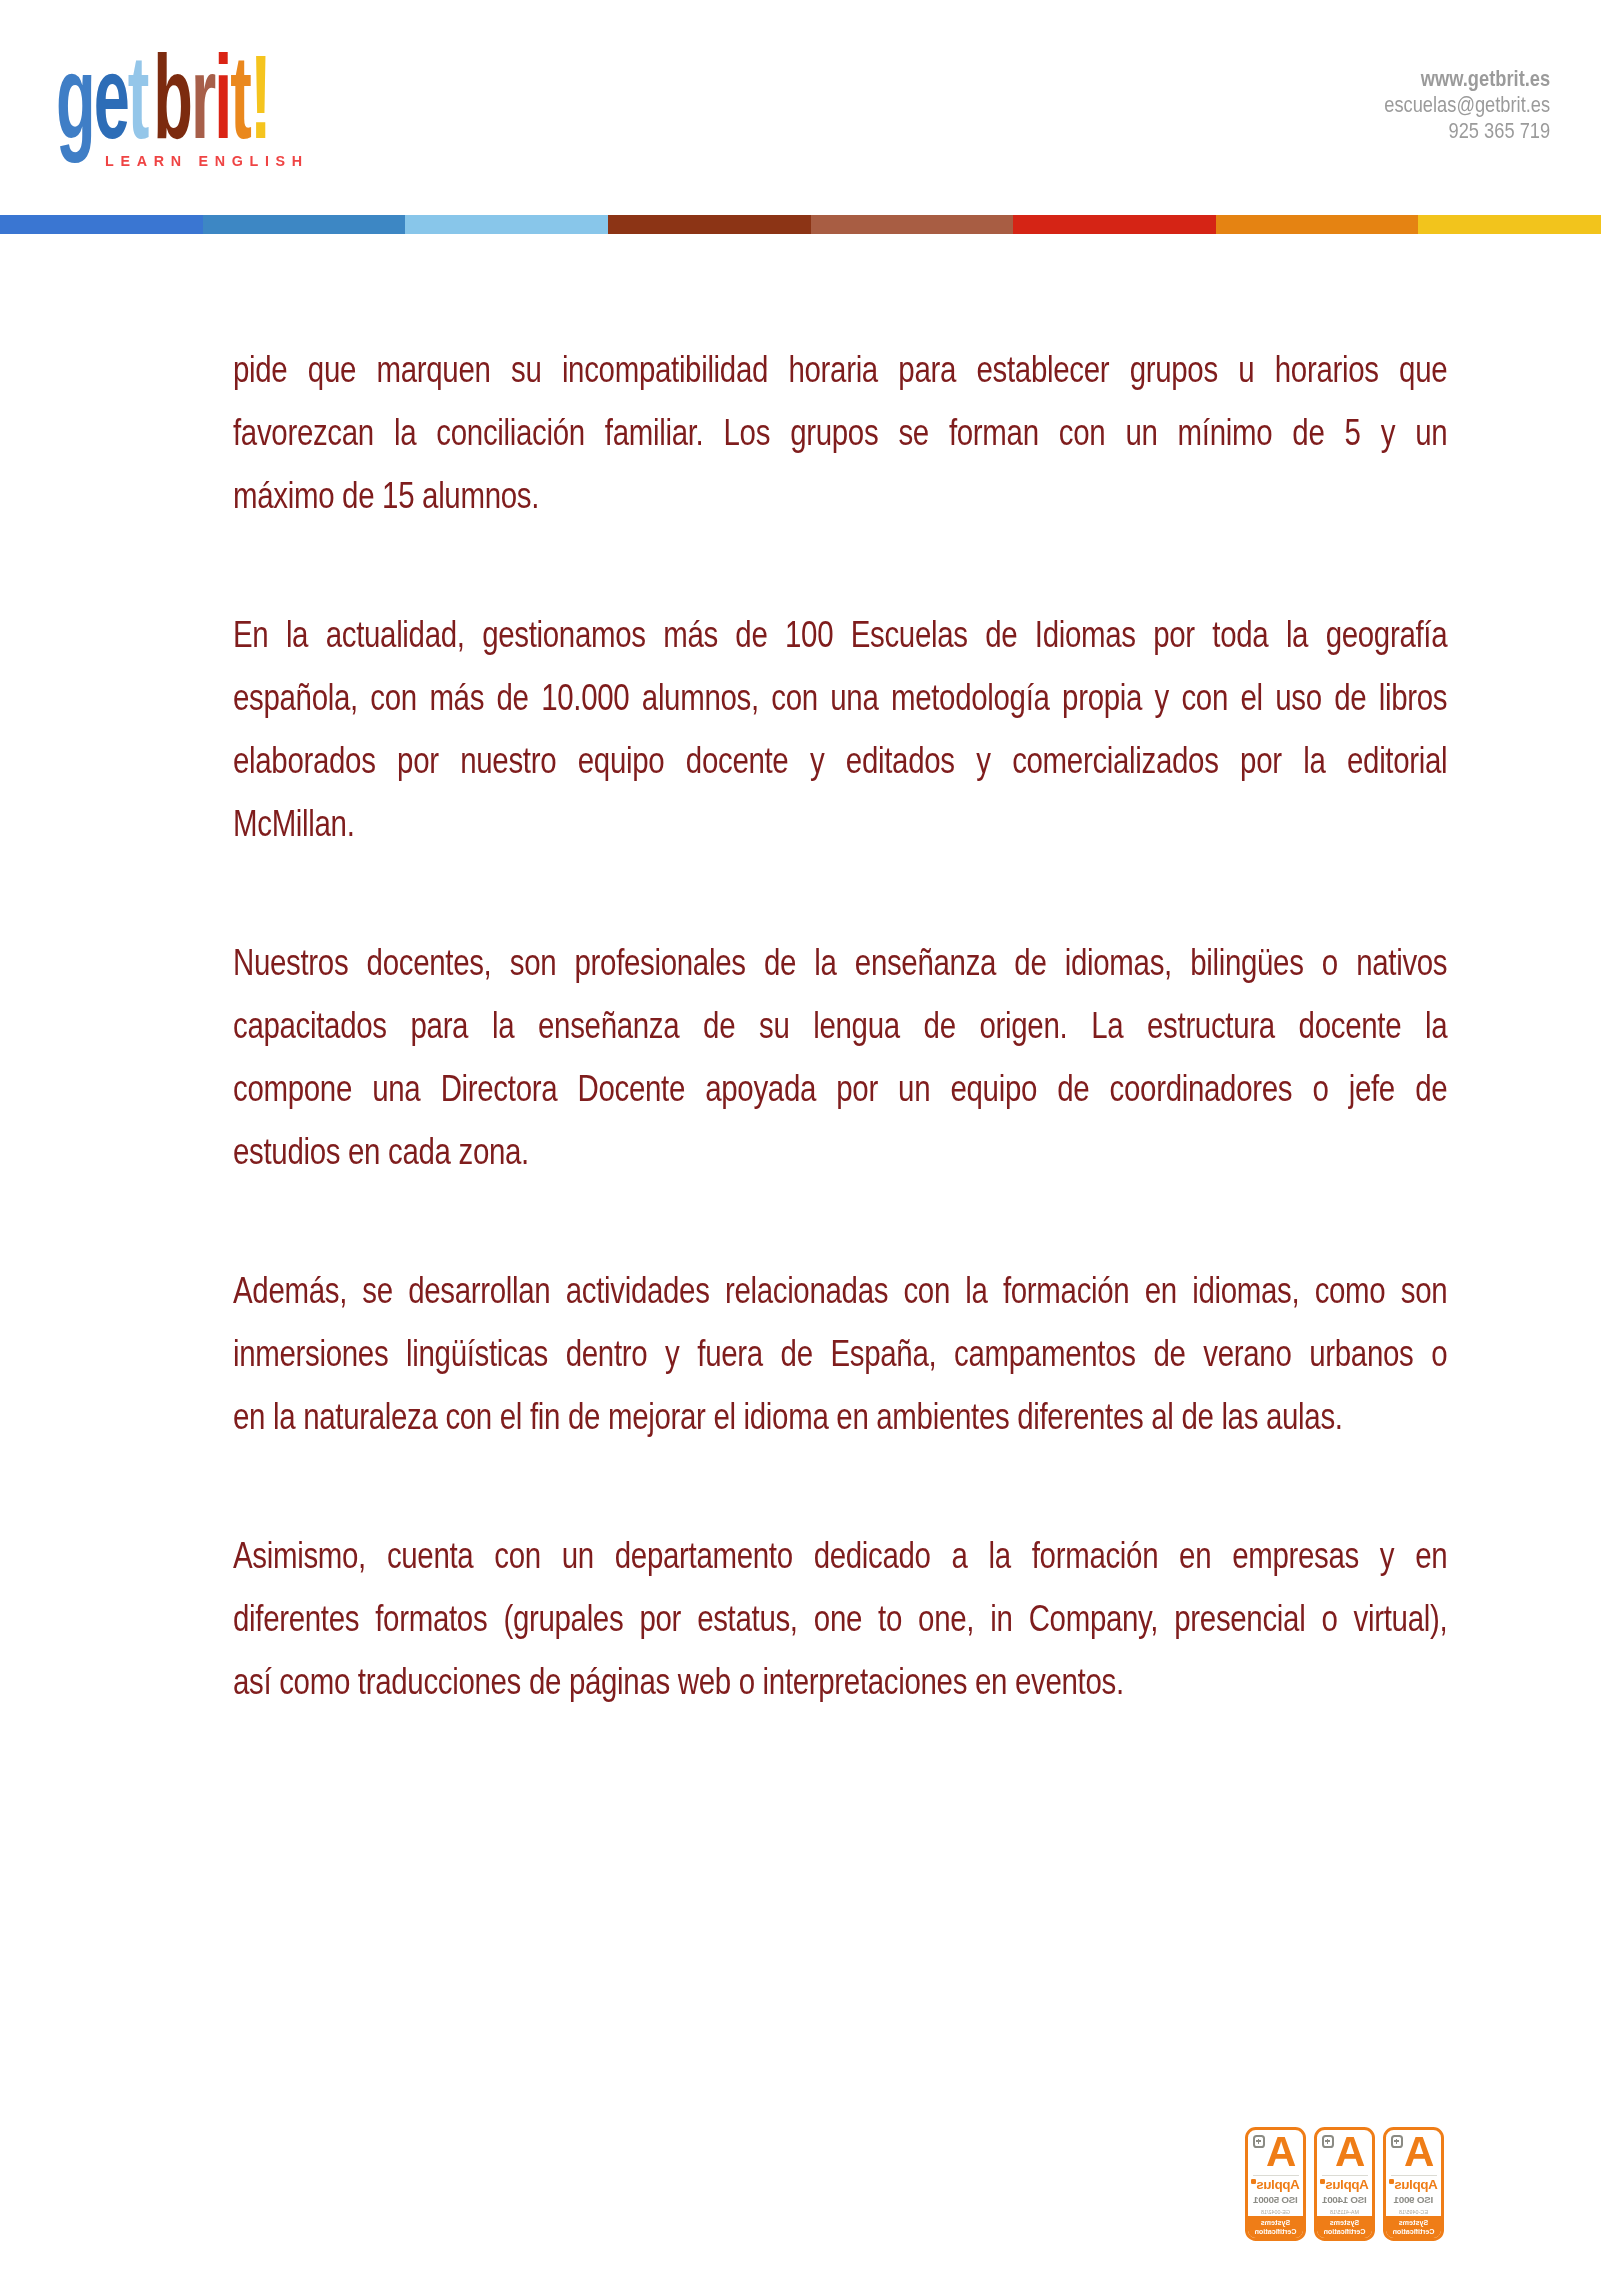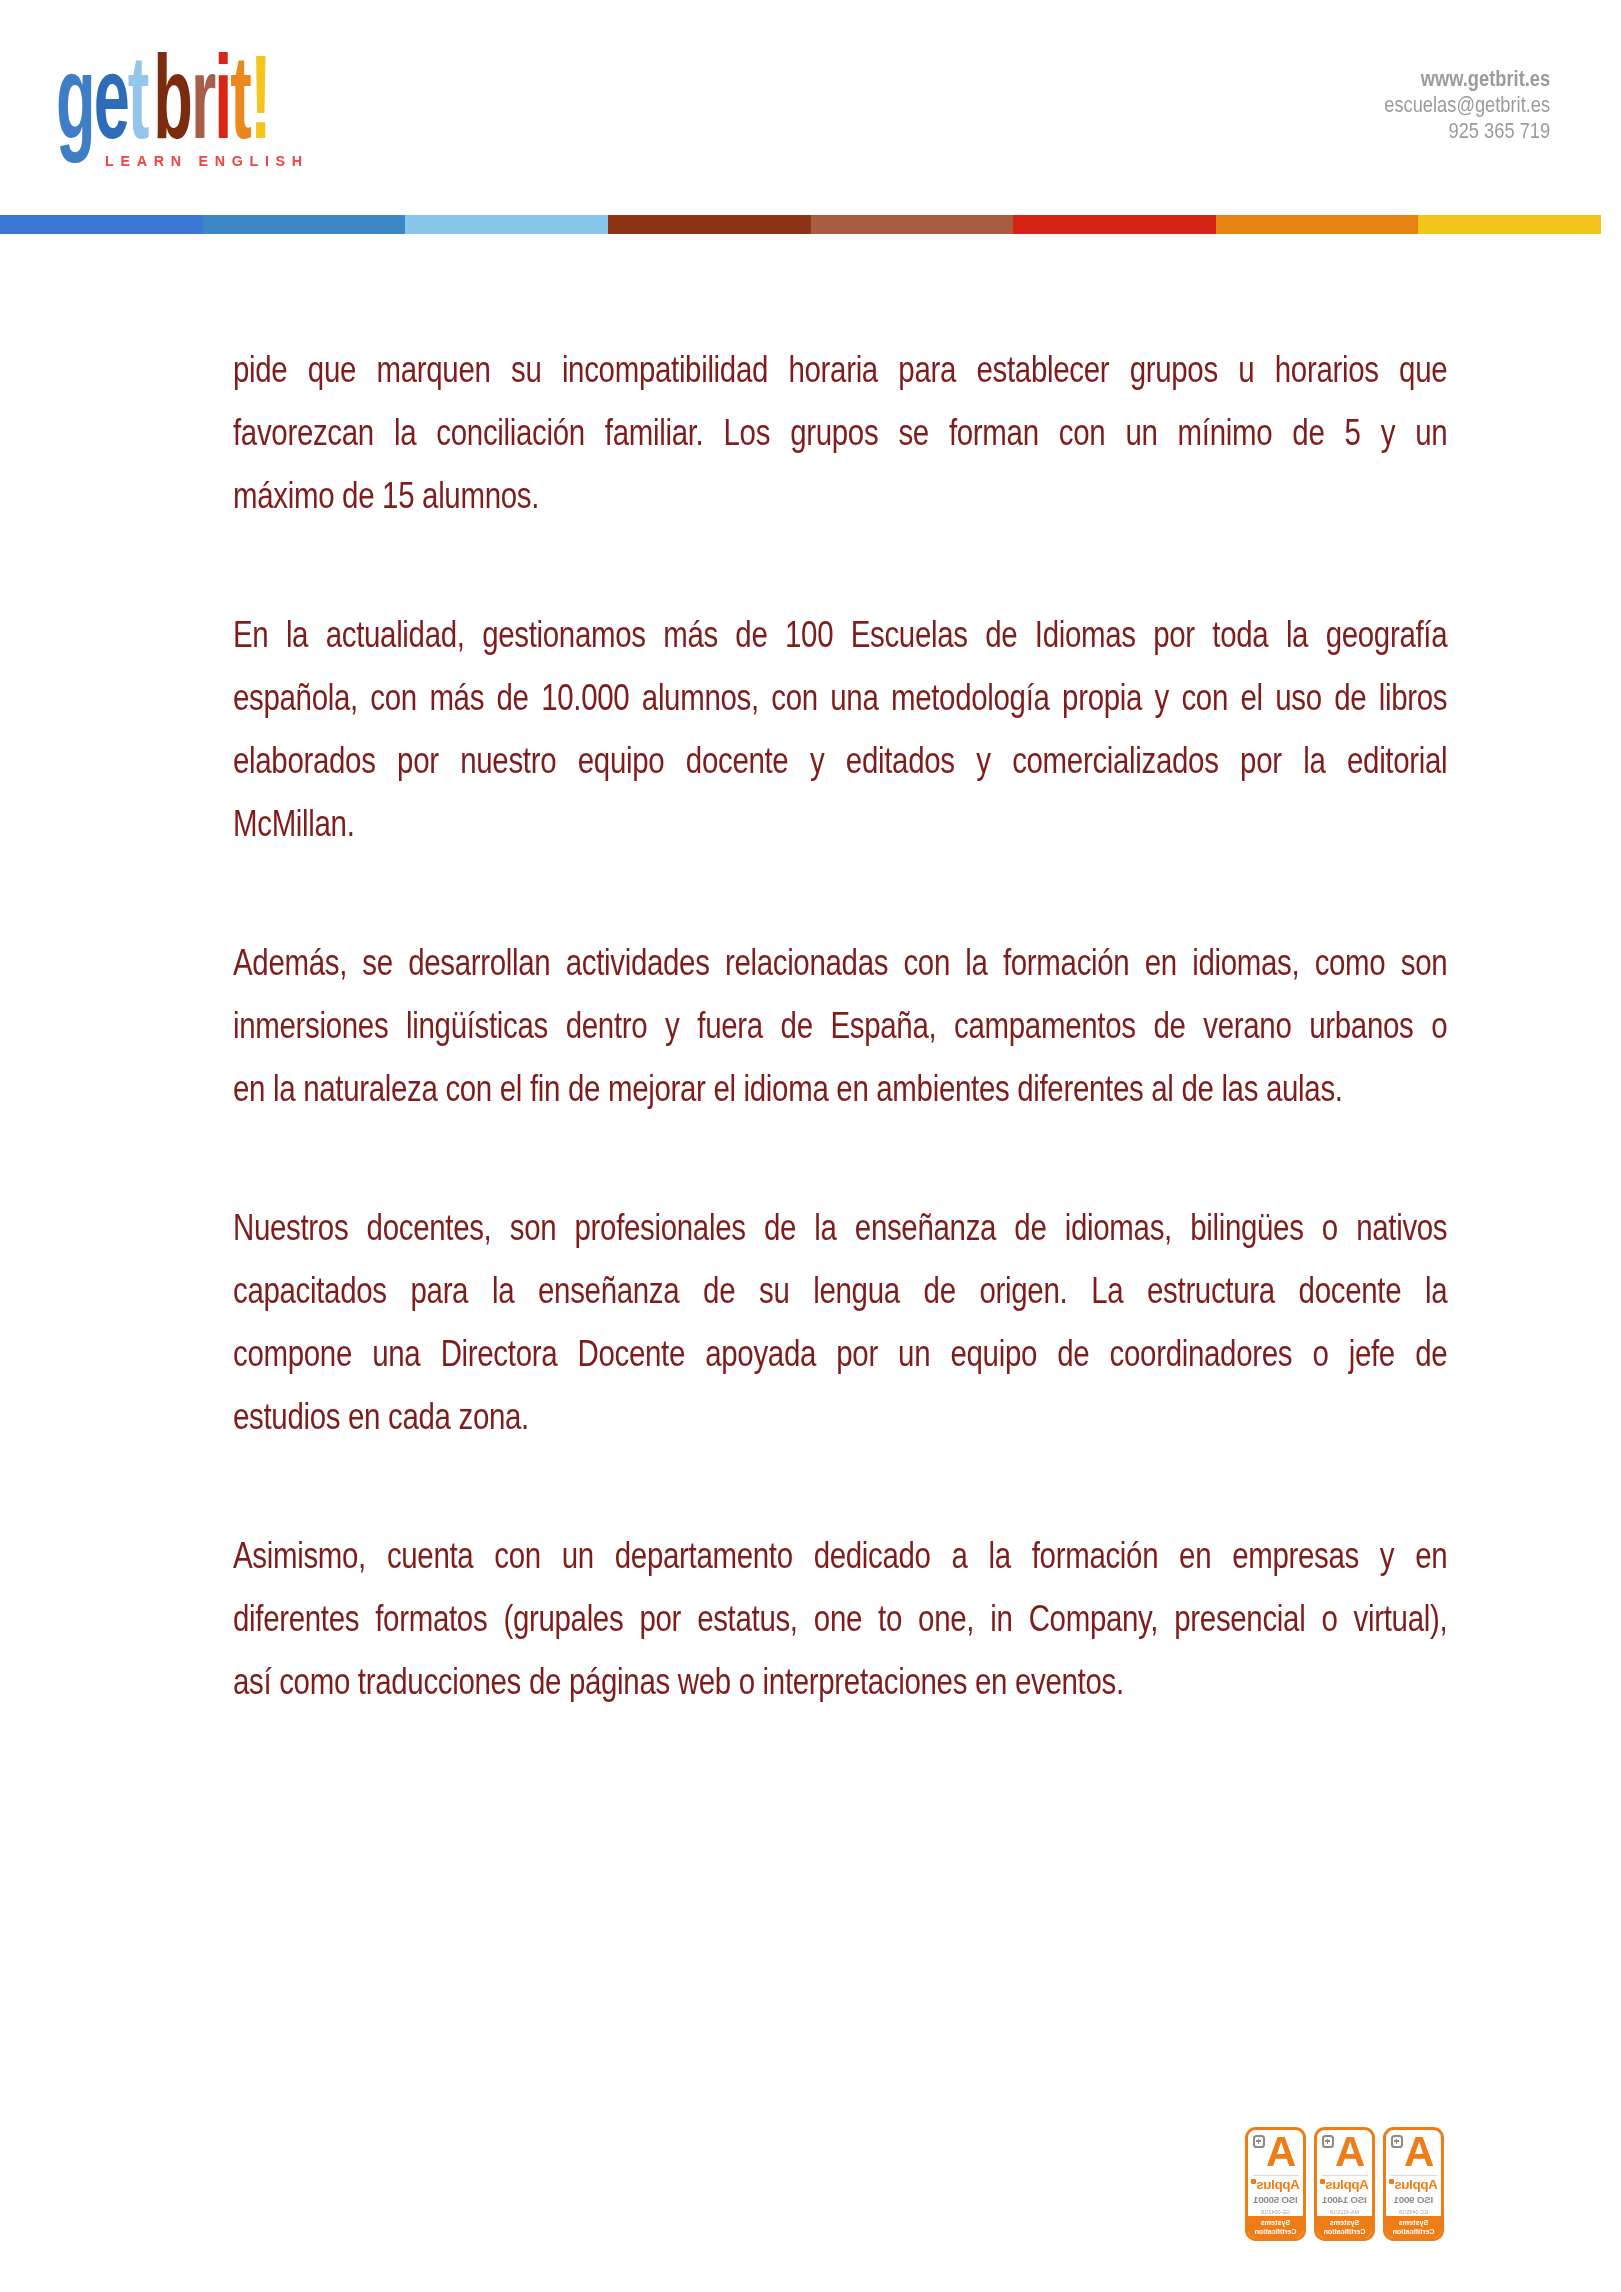--- a/index.html
+++ b/index.html
@@ -89,29 +89,29 @@
       <div class="line">favorezcan la conciliación familiar. Los grupos se forman con un mínimo de 5 y un</div>
       <div class="line last">máximo de 15 alumnos.</div>
     </div>
     <div class="para">
       <div class="line">En la actualidad, gestionamos más de 100 Escuelas de Idiomas por toda la geografía</div>
       <div class="line">española, con más de 10.000 alumnos, con una metodología propia y con el uso de libros</div>
       <div class="line">elaborados por nuestro equipo docente y editados y comercializados por la editorial</div>
       <div class="line last">McMillan.</div>
     </div>
     <div class="para">
-      <div class="line">Además, se desarrollan actividades relacionadas con la formación en idiomas, como son</div>
-      <div class="line">inmersiones lingüísticas dentro y fuera de España, campamentos de verano urbanos o</div>
-      <div class="line last">en la naturaleza con el fin de mejorar el idioma en ambientes diferentes al de las aulas.</div>
-    </div>
-    <div class="para">
       <div class="line">Nuestros docentes, son profesionales de la enseñanza de idiomas, bilingües o nativos</div>
       <div class="line">capacitados para la enseñanza de su lengua de origen. La estructura docente la</div>
       <div class="line">compone una Directora Docente apoyada por un equipo de coordinadores o jefe de</div>
       <div class="line last">estudios en cada zona.</div>
+    </div>
+    <div class="para">
+      <div class="line">Además, se desarrollan actividades relacionadas con la formación en idiomas, como son</div>
+      <div class="line">inmersiones lingüísticas dentro y fuera de España, campamentos de verano urbanos o</div>
+      <div class="line last">en la naturaleza con el fin de mejorar el idioma en ambientes diferentes al de las aulas.</div>
     </div>
     <div class="para">
       <div class="line">Asimismo, cuenta con un departamento dedicado a la formación en empresas y en</div>
       <div class="line">diferentes formatos (grupales por estatus, one to one, in Company, presencial o virtual),</div>
       <div class="line last">así como traducciones de páginas web o interpretaciones en eventos.</div>
     </div>
   </div>
 
   <div class="badges">
 

